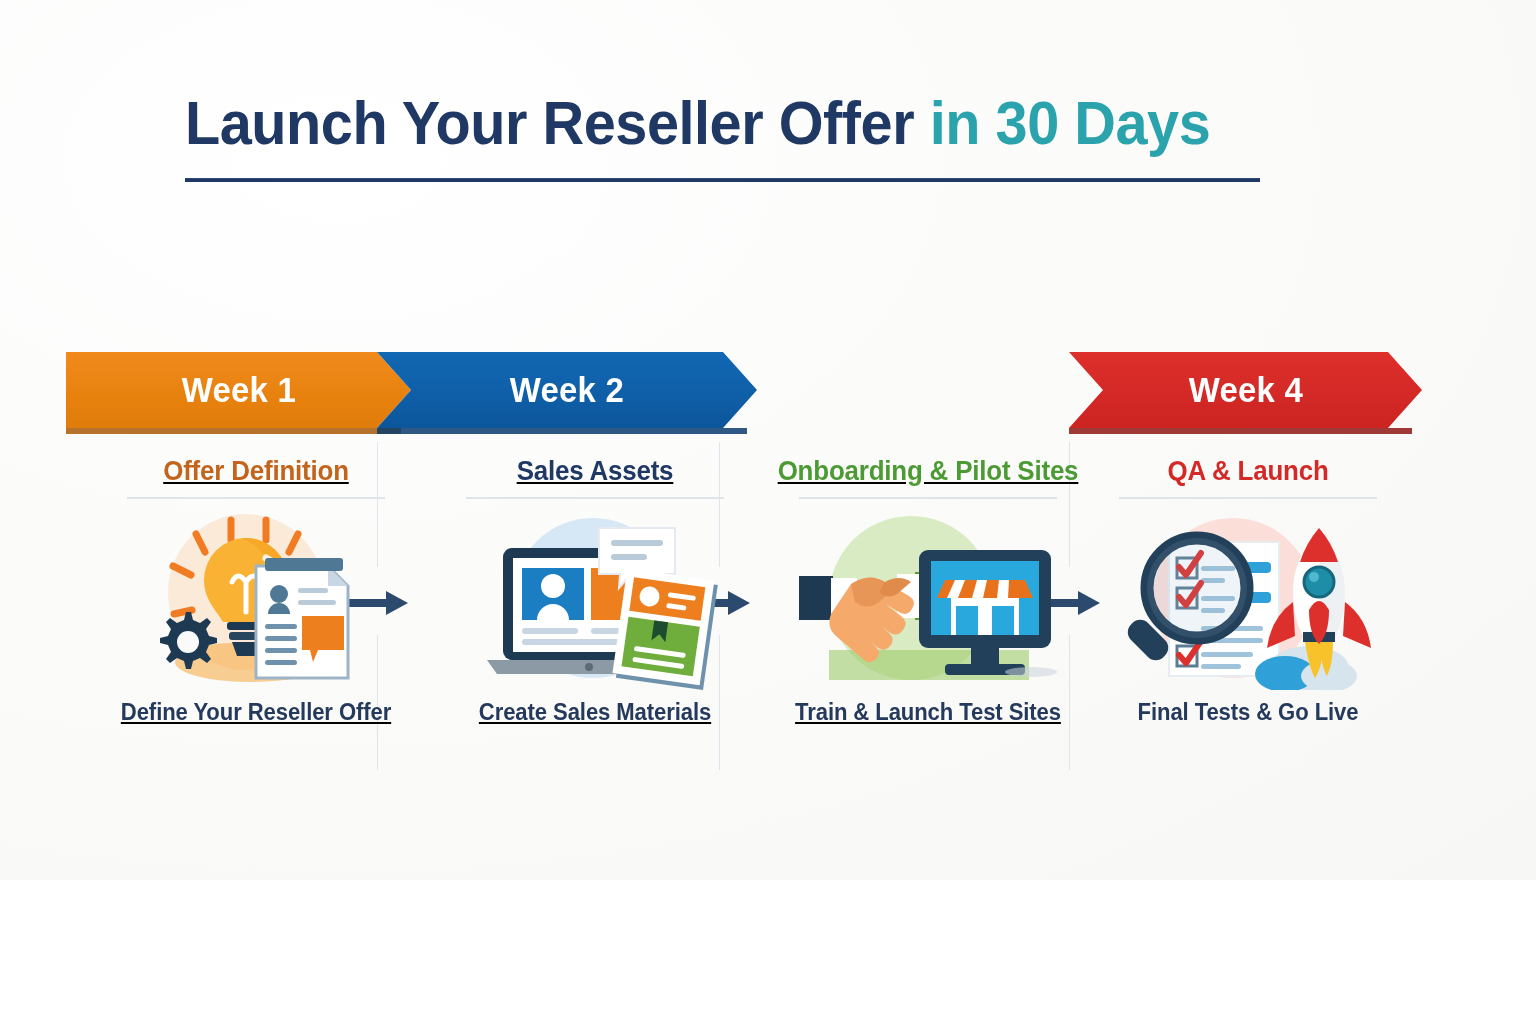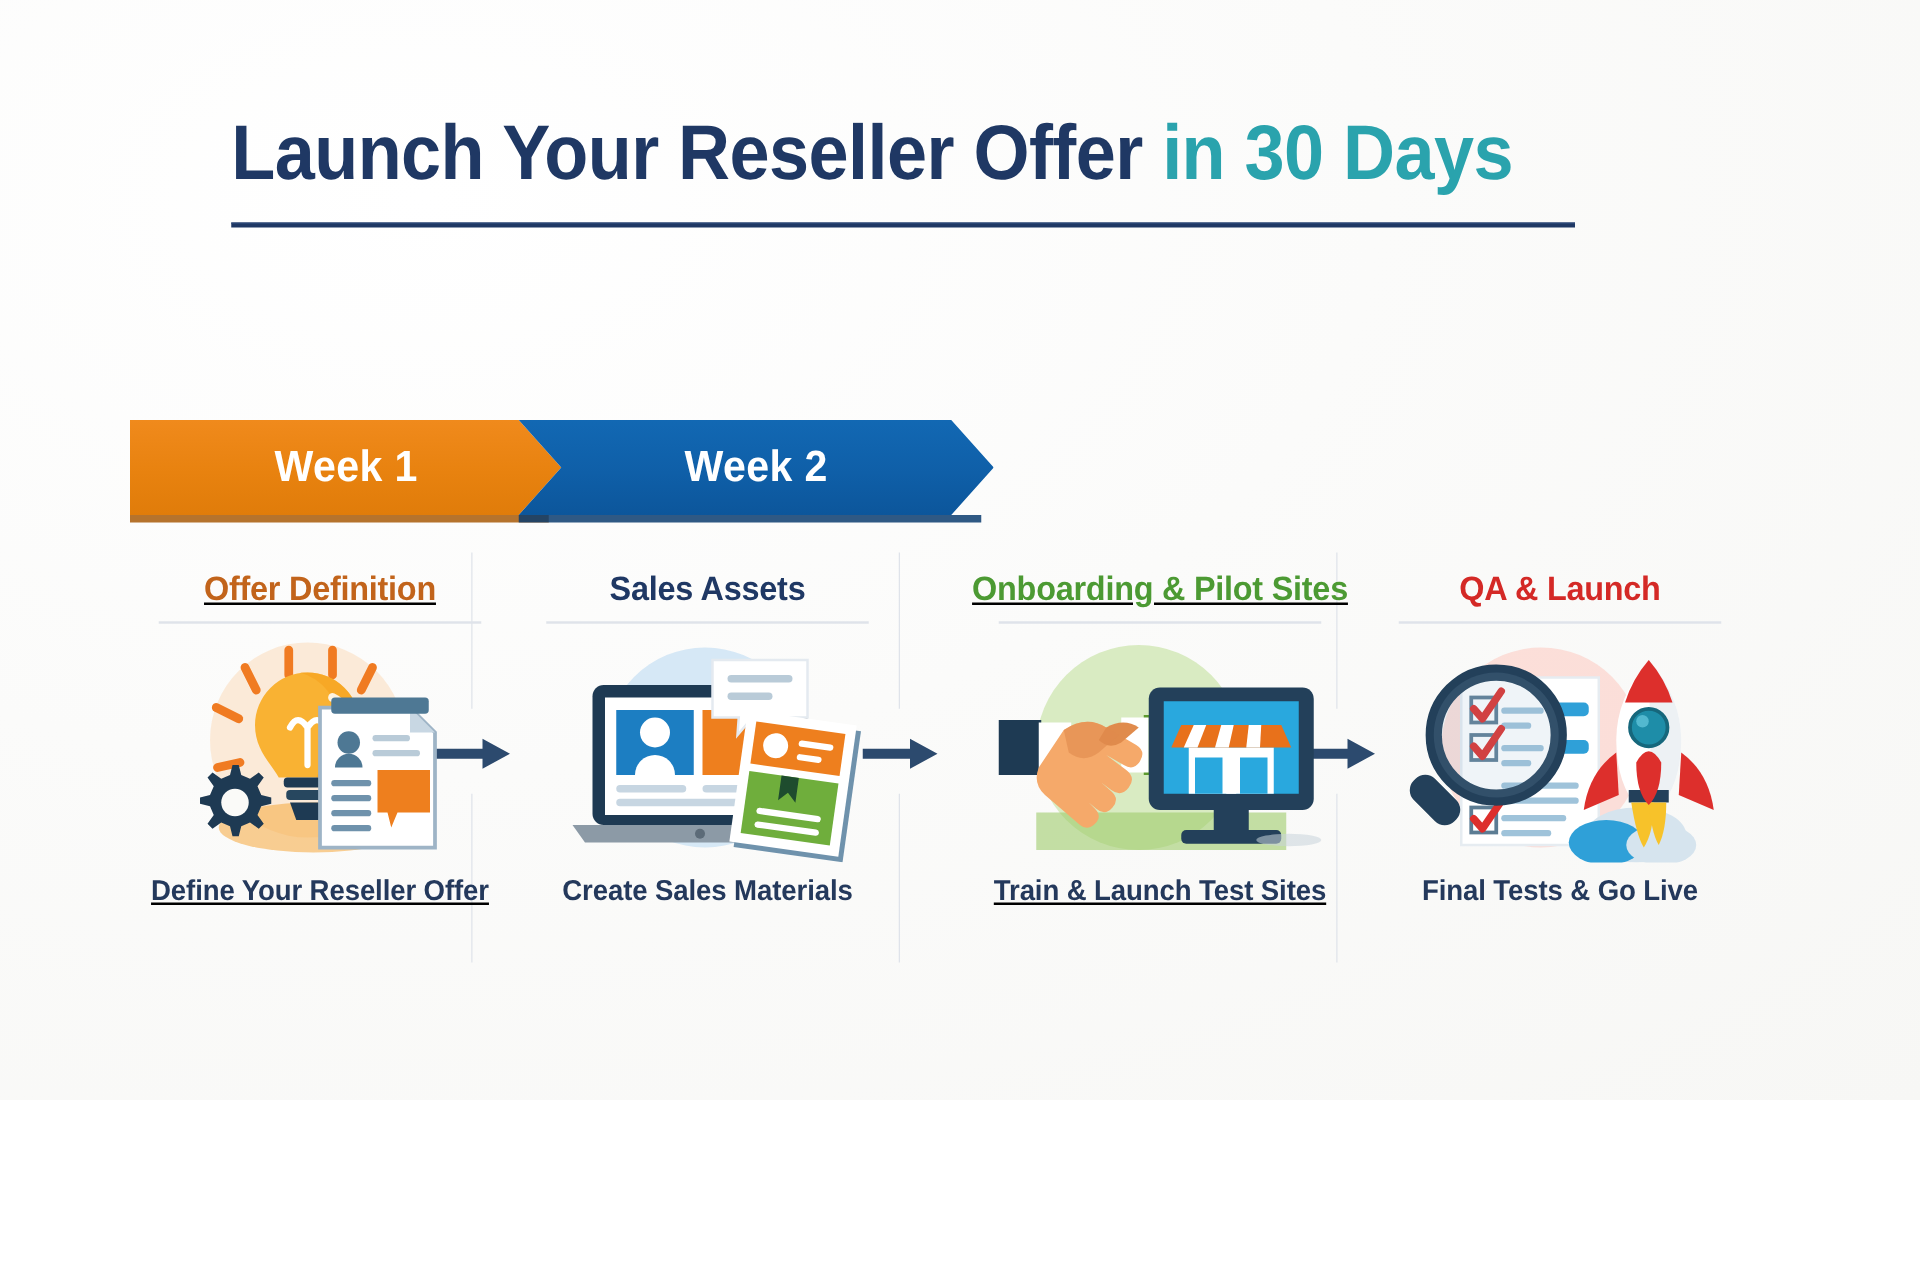--- a/index.html
+++ b/index.html
@@ -50,24 +50,23 @@
     width: 1075px;
     height: 4px;
     background: #1F3864;
     border-top: 1px solid #2e4a7a;
   }
 
   
   .banner-row {
     position: absolute;
     left: 66px;
-    top: 336px;
+    top: 352px;
     width: 1356px;
     height: 82px;
-    margin-left: 38px;
   }
 
   .banner {
     position: absolute;
     top: 0;
     height: 76px;
   }
   .banner .shape {
     position: absolute;
     inset: 0;
@@ -122,21 +121,21 @@
     height: 330px;
   }
 
   .col {
     position: absolute;
     top: 0;
     width: 348px;
     height: 330px;
   }
   .c1 { left: 16px; text-decoration: underline; }
-  .c2 { left: 326px; }
+  .c2 { left: 355px; text-decoration: underline; }
   .c3 { left: 688px; text-decoration: underline; }
   .c4 { left: 1008px; }
 
   .col-heading {
     text-align: center;
     font-family: "Liberation Sans Narrow", "Liberation Sans", sans-serif;
     font-size: 27px;
     font-weight: bold;
     padding-top: 16px;
     letter-spacing: -0.2px;
@@ -217,20 +216,26 @@
     </div>
 
     <div class="banner b2">
       <div class="shade"></div>
       <div class="shape clip-mid">
         <span class="wk-label">Week 2</span>
       </div>
     </div>
 
 
+    <div class="banner b4">
+      <div class="shade"></div>
+      <div class="shape clip-mid">
+        <span class="wk-label">Week 4</span>
+      </div>
+    </div>
   </div>
 
   <div class="columns">
 
     <div class="vdiv vdiv-top" style="left:311px;"></div>
     <div class="vdiv vdiv-bottom" style="left:311px;"></div>
     <div class="vdiv vdiv-top" style="left:653px;"></div>
     <div class="vdiv vdiv-bottom" style="left:653px;"></div>
     <div class="vdiv vdiv-top" style="left:1003px;"></div>
     <div class="vdiv vdiv-bottom" style="left:1003px;"></div>

